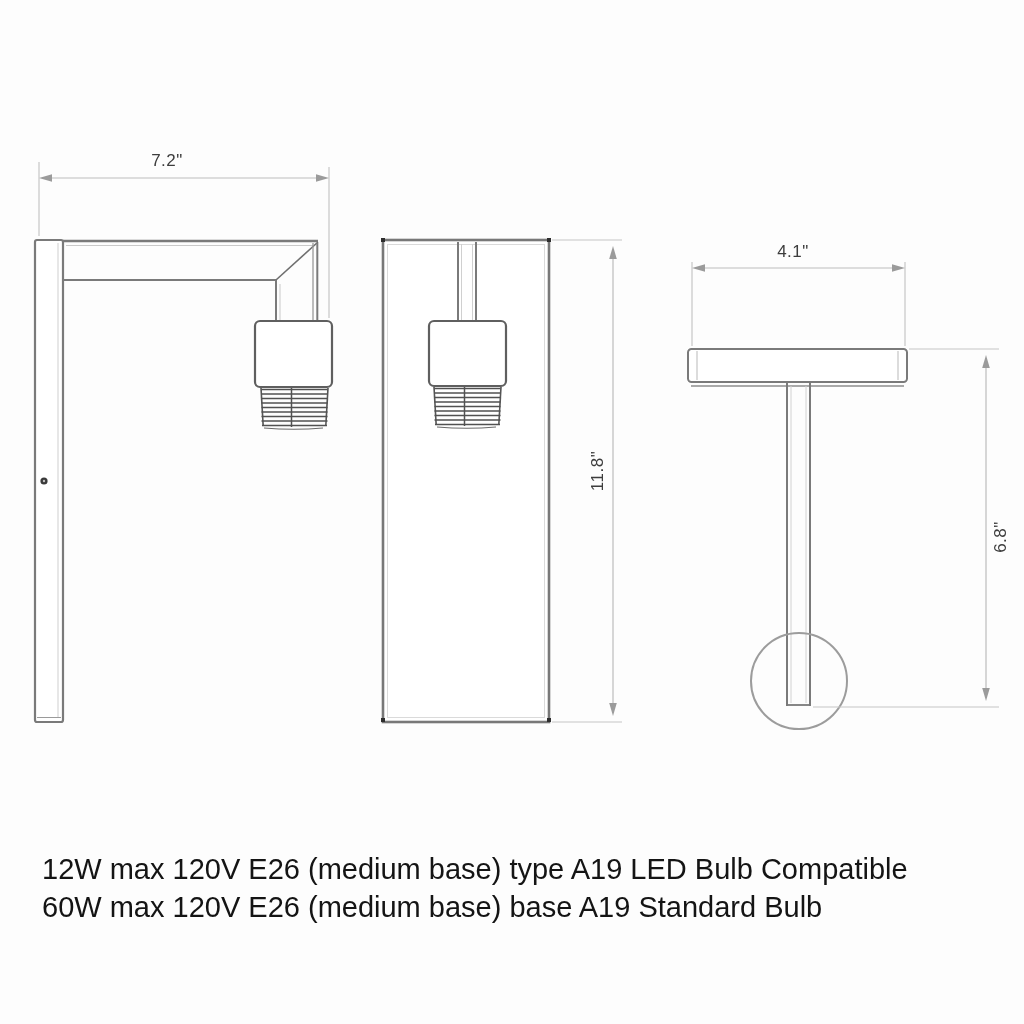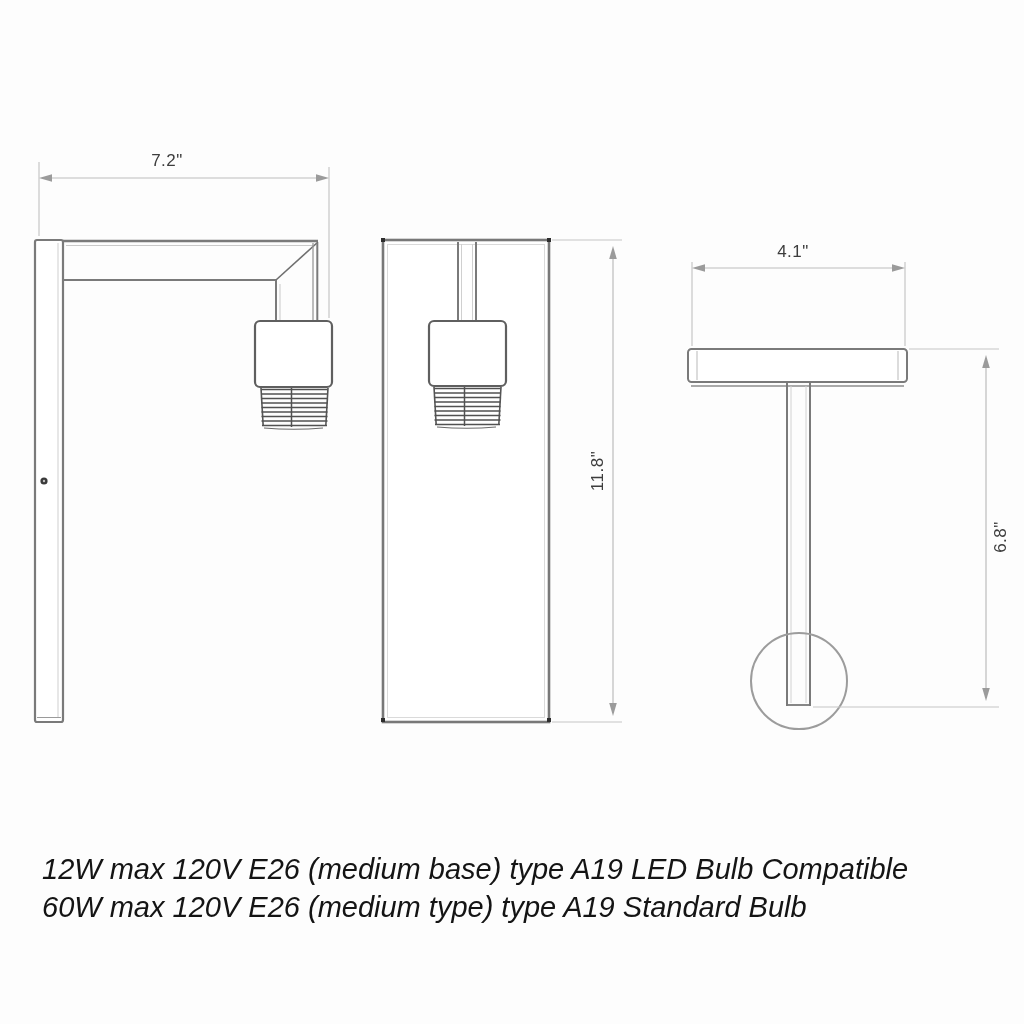--- a/index.html
+++ b/index.html
@@ -23,21 +23,20 @@
     transform:translate(-50%,-50%) rotate(-90deg);
   }
   .spec-text{
     position:absolute;
     left:42px;
     top:850px;
     font-size:29px;
     line-height:38px;
     color:#141414;
     white-space:nowrap;
-    font-style:italic;
   }
 </style>
 </head>
 <body>
 
 <div class="canvas">
 
   <svg class="drawing-svg" width="1024" height="1024" viewBox="0 0 1024 1024">
     <defs>
 
@@ -152,16 +151,16 @@
   <div class="dim-label" style="left:167px;top:161px;">7.2"</div>
 
   <div class="dim-label vertical" style="left:598px;top:471px;">11.8"</div>
 
   <div class="dim-label" style="left:793px;top:252px;">4.1"</div>
 
   <div class="dim-label vertical" style="left:1001px;top:537px;">6.8"</div>
 
   <div class="spec-text">
     <div>12W max 120V E26 (medium base) type A19 LED Bulb Compatible</div>
-    <div>60W max 120V E26 (medium type) type A19 Standard Bulb</div>
+    <div>60W max 120V E26 (medium base) base A19 Standard Bulb</div>
   </div>
 
 </div>
 
 </body></html>

